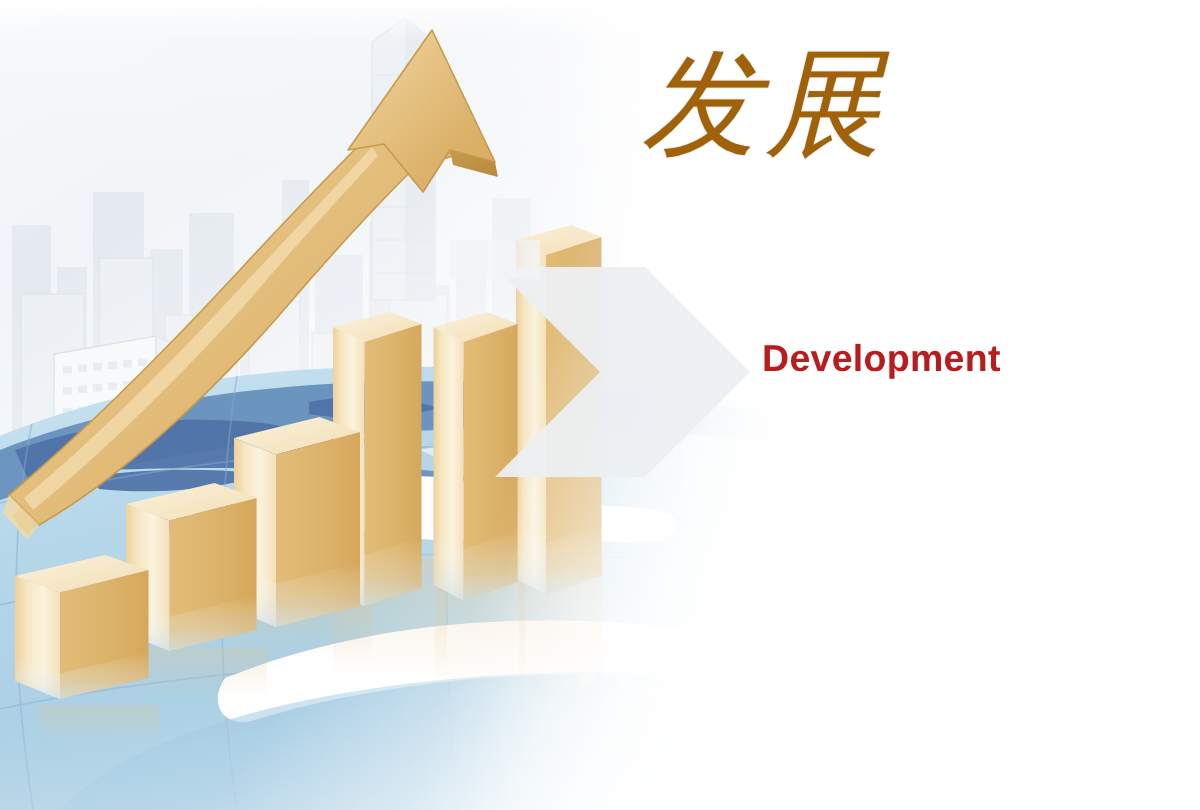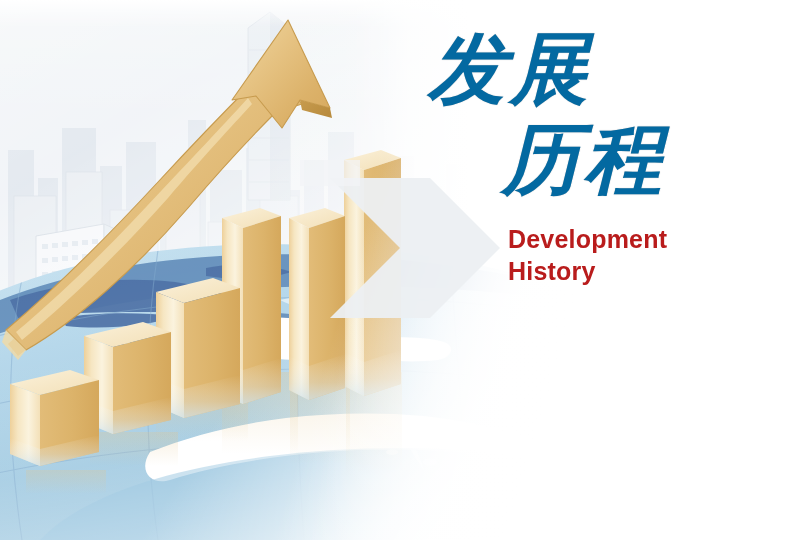--- a/index.html
+++ b/index.html
@@ -62,23 +62,23 @@
   #title-block {
     position: absolute;
     z-index: 9;
     left: 424px;
     top: 18px;
     width: 300px;
     height: 270px;
   }
   .cn-line {
     position: absolute;
-    color: #0369a1;
+    color: #a16207;
     font-family: "Liberation Serif", "DejaVu Serif", serif;
-    font-weight: 700;
+    font-weight: 400;
     font-style: italic;
     letter-spacing: 4px;
     white-space: nowrap;
     text-shadow: 0 0 1px rgba(77,77,77,0.45);
   }
   #title-cn-line1 {
     left: 4px;
     top: 6px;
     font-size: 78px;
     line-height: 92px;
@@ -470,18 +470,16 @@
 
   <div class="layer" id="right-fade"></div>
 
   <svg class="layer" id="chevron-watermark" viewBox="0 0 800 540" preserveAspectRatio="none">
     <polygon points="330,178 430,178 500,248 430,318 330,318 400,248" fill="#eceff2" opacity="0.95"></polygon>
     <polygon points="300,160 360,160 360,186 300,186" fill="#f2f4f6" opacity="0.7"></polygon>
   </svg>
 
   <div id="title-block">
     <div class="cn-line" id="title-cn-line1">发展</div>
-    <div class="cn-line" id="title-cn-line2">历程</div>
     <div class="en-line" id="title-en-line1">Development</div>
-    <div class="en-line" id="title-en-line2">History</div>
   </div>
 
 </div>
 
 </body></html>

